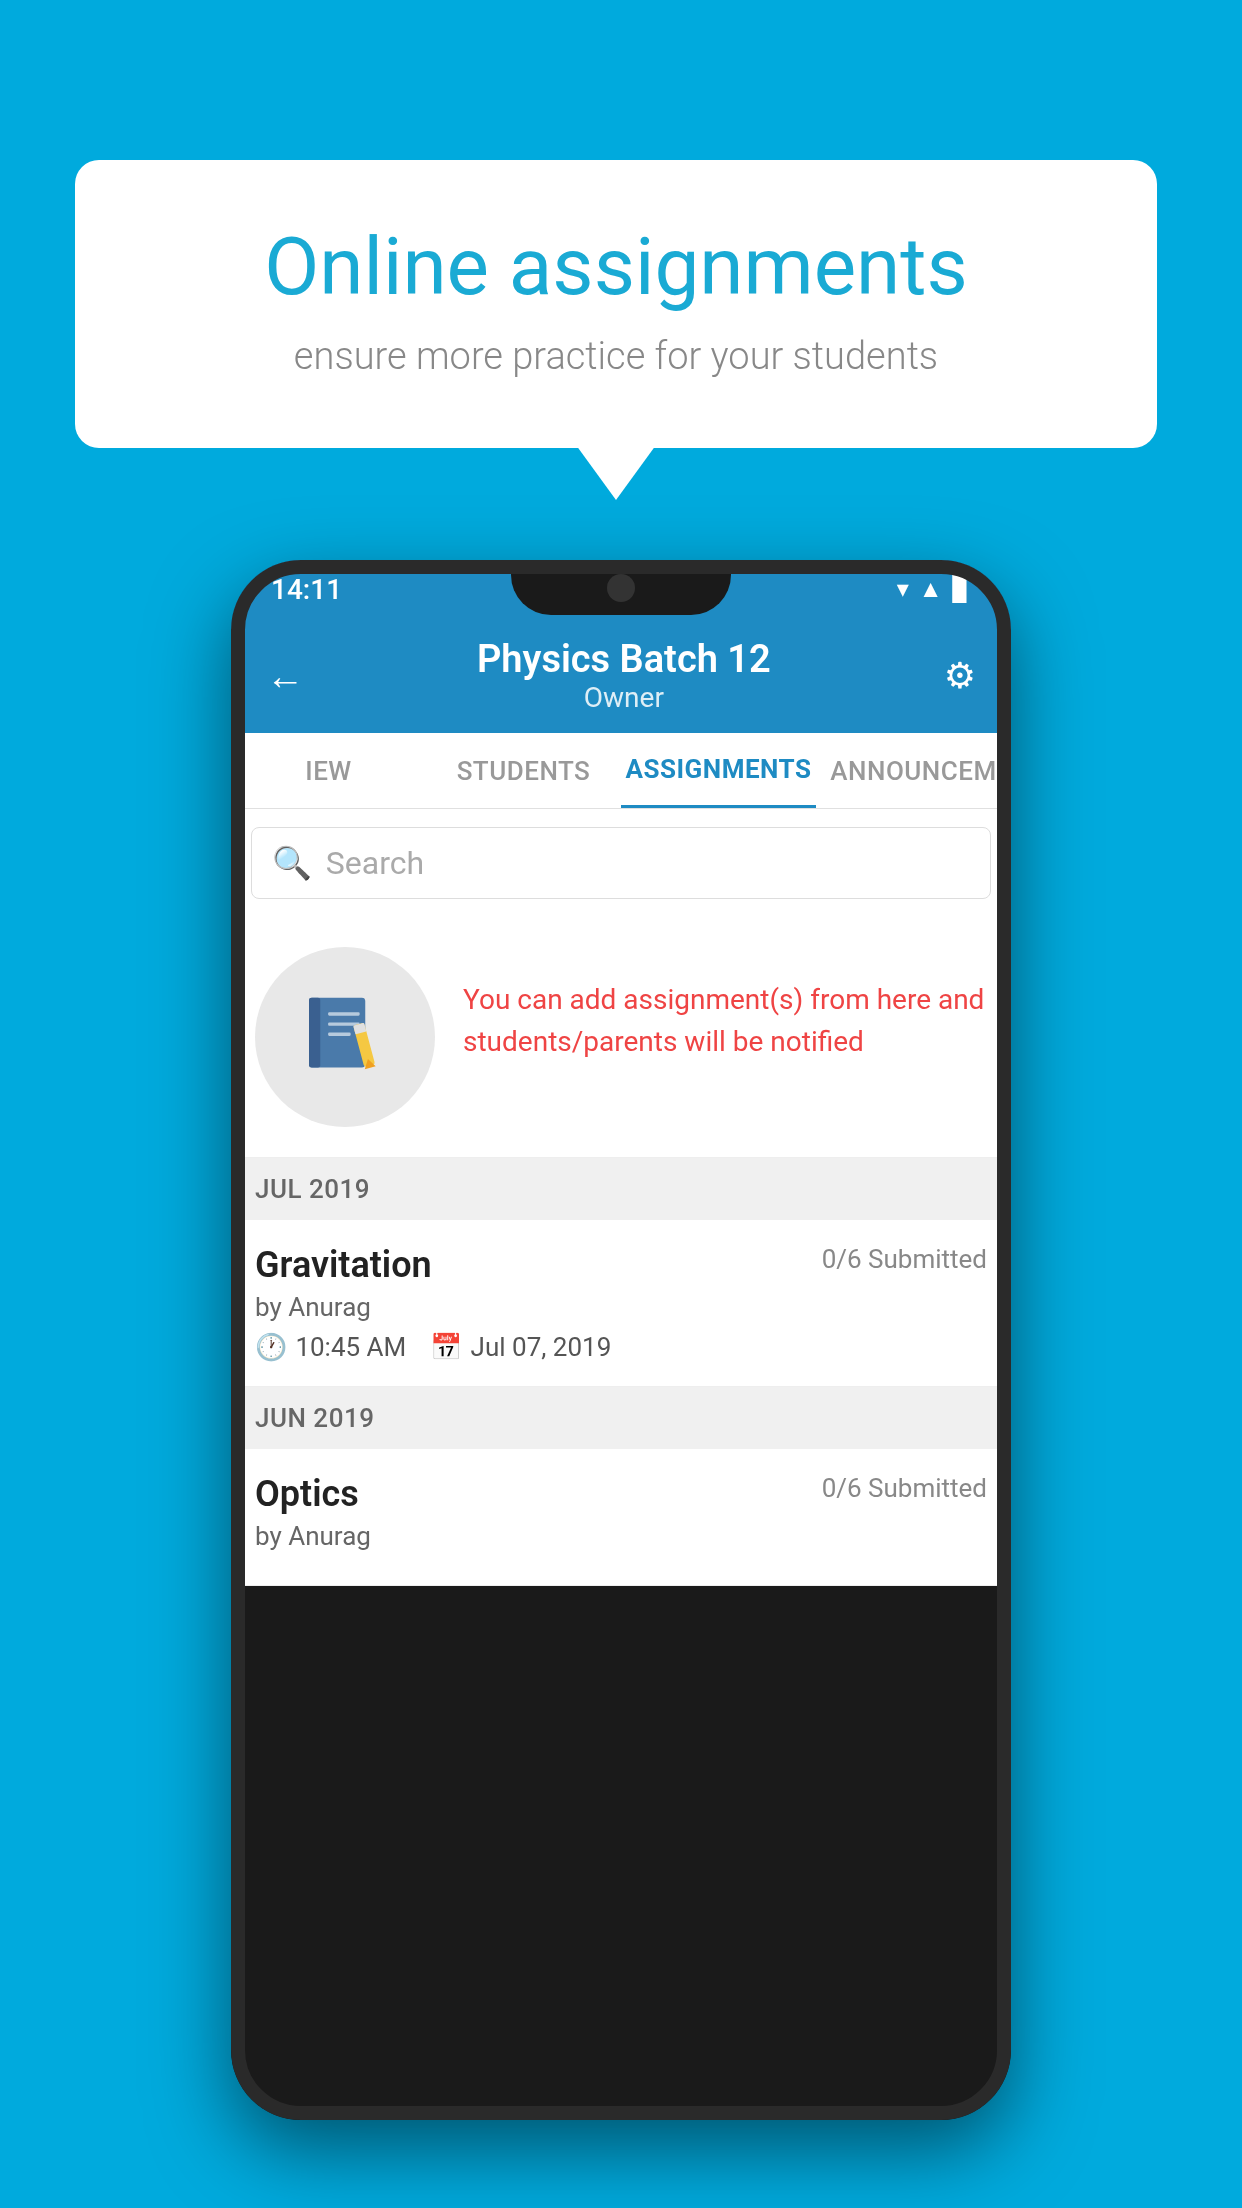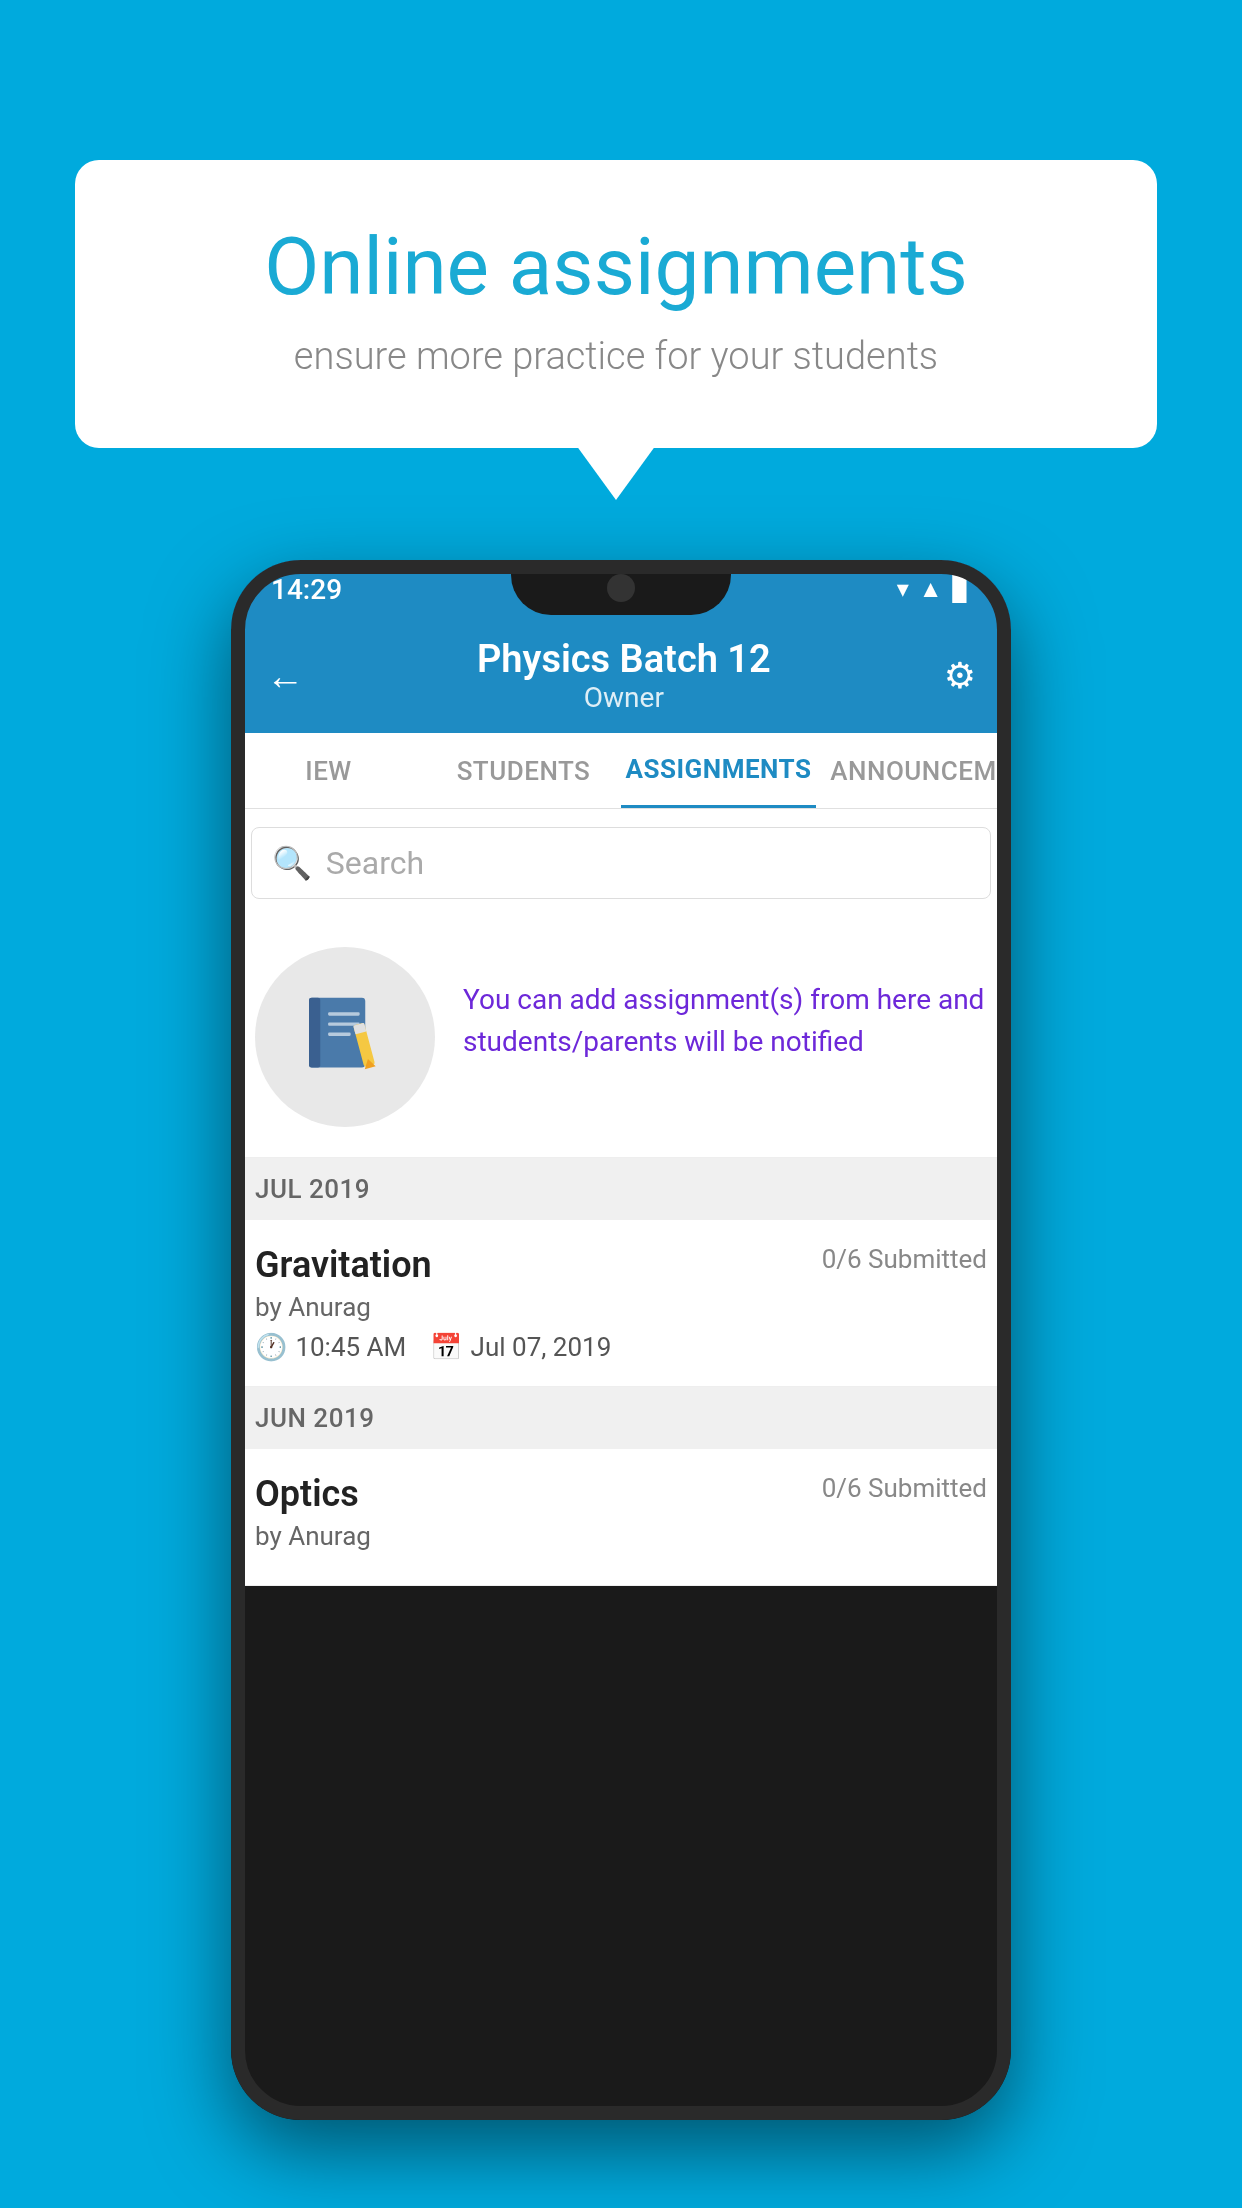--- a/index.html
+++ b/index.html
@@ -254,21 +254,21 @@
       width: 90px;
       height: 90px;
     }
 
     .info-text-block {
       flex: 1;
     }
 
     .info-description {
       font-size: 28px;
-      color: #6d28d9;
+      color: #ef4444;
       line-height: 1.5;
       margin-bottom: 33px;
     }
 
     .add-assignment-btn {
       background: #1E8BC3;
       color: white;
       border: none;
       border-radius: 8px;
       padding: 18px 36px;
@@ -358,21 +358,21 @@
 
 <div class="phone-wrapper">
   <div class="phone">
     <div class="phone-border"></div>
 
     <div class="phone-notch">
       <div class="phone-camera"></div>
     </div>
 
     <div class="status-bar">
-      <span class="status-time">14:29</span>
+      <span class="status-time">14:11</span>
       <div class="status-icons">
         <span class="wifi-icon">▾</span>
         <span class="signal-icon">▲</span>
         <span class="battery-icon">▊</span>
       </div>
     </div>
 
     <div class="app-bar">
       <span class="back-btn">←</span>
       <div class="app-bar-title">

